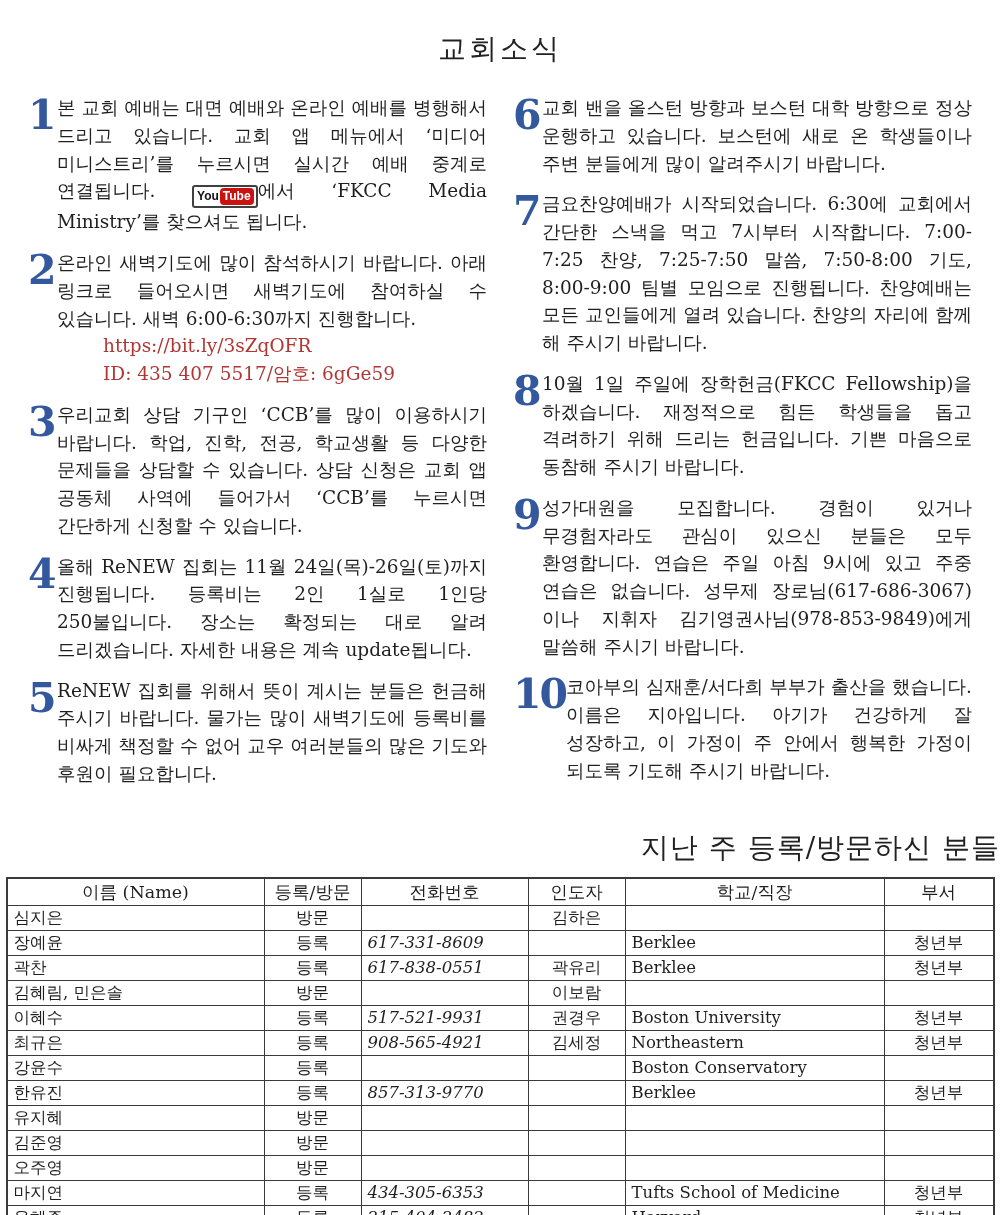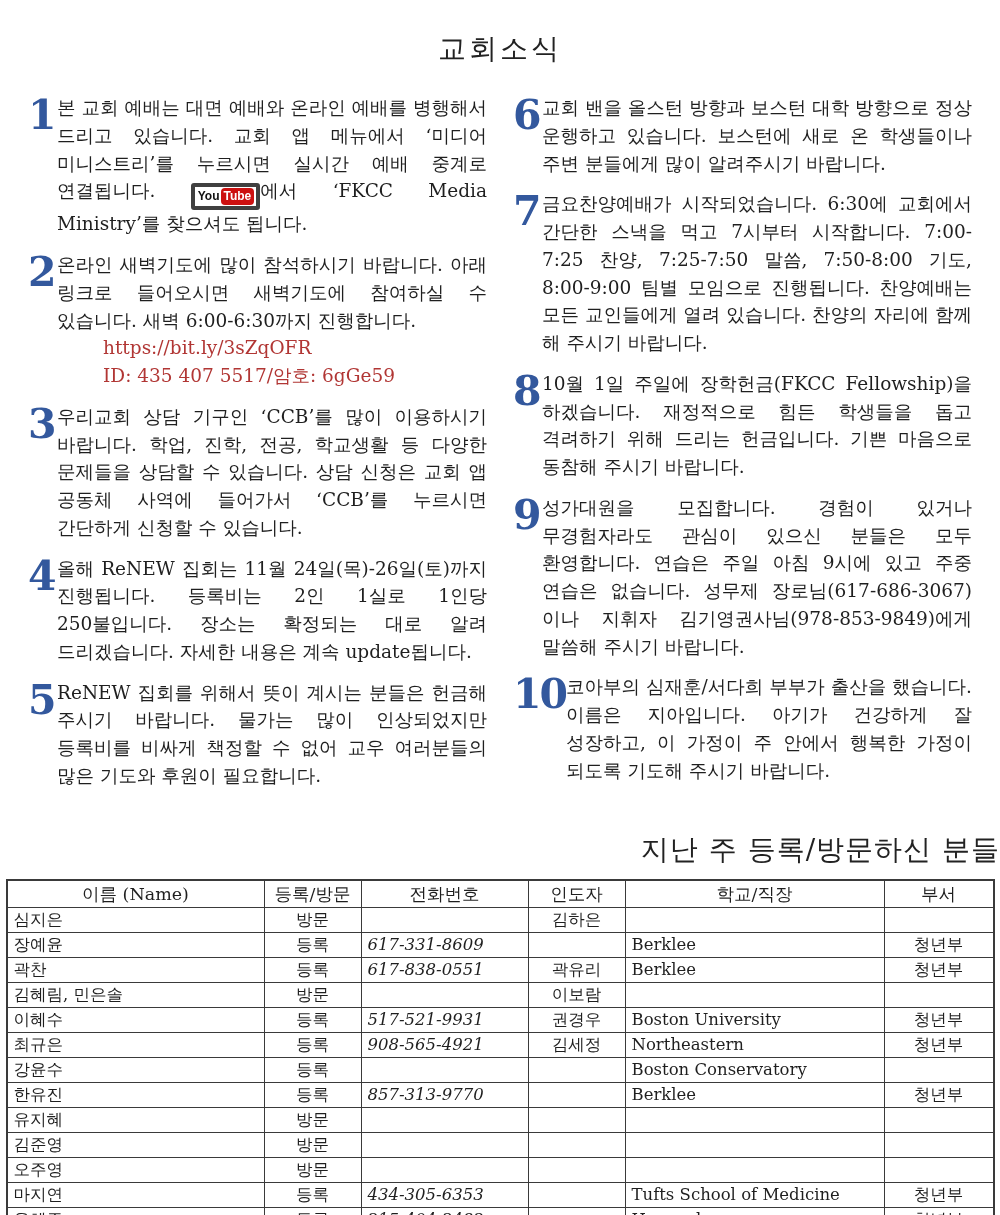--- a/index.html
+++ b/index.html
@@ -48,21 +48,21 @@
   .red-line{
     color:#b13634;
     margin-left:46px;
     text-align:left;
   }
   .red-line.link{cursor:pointer;}
   .yt-badge{
     display:inline-flex;
     align-items:center;
     vertical-align:-3px;
-    border:4px solid #404040;
+    border:2px solid #404040;
     background:#ffffff;
     border-radius:3px;
     padding:0 2px 0 3px;
     font-family:"Liberation Sans",sans-serif;
     font-size:12px;
     font-weight:bold;
     line-height:17px;
     height:19px;
   }
   .yt-you{color:#111;}
@@ -135,21 +135,21 @@
       <div class="notice-body">우리교회 상담 기구인 ‘CCB’를 많이 이용하시기 바랍니다. 학업, 진학, 전공, 학교생활 등 다양한 문제들을 상담할 수 있습니다. 상담 신청은 교회 앱 공동체 사역에 들어가서 ‘CCB’를 누르시면 간단하게 신청할 수 있습니다.</div>
     </div>
 
     <div class="notice">
       <div class="notice-num">4</div>
       <div class="notice-body">올해 ReNEW 집회는 11월 24일(목)-26일(토)까지 진행됩니다. 등록비는 2인 1실로 1인당 250불입니다. 장소는 확정되는 대로 알려 드리겠습니다. 자세한 내용은 계속 update됩니다.</div>
     </div>
 
     <div class="notice">
       <div class="notice-num">5</div>
-      <div class="notice-body">ReNEW 집회를 위해서 뜻이 계시는 분들은 헌금해 주시기 바랍니다. 물가는 많이 인상되었지만 등록비를 비싸게 책정할 수 없어 교우 여러분들의 많은 기도와 후원이 필요합니다.</div>
+      <div class="notice-body">ReNEW 집회를 위해서 뜻이 계시는 분들은 헌금해 주시기 바랍니다. 물가는 많이 새벽기도에 등록비를 비싸게 책정할 수 없어 교우 여러분들의 많은 기도와 후원이 필요합니다.</div>
     </div>
 
   </div>
   <div class="col">
 
     <div class="notice">
       <div class="notice-num">6</div>
       <div class="notice-body">교회 밴을 올스턴 방향과 보스턴 대학 방향으로 정상 운행하고 있습니다. 보스턴에 새로 온 학생들이나 주변 분들에게 많이 알려주시기 바랍니다.</div>
     </div>
 

